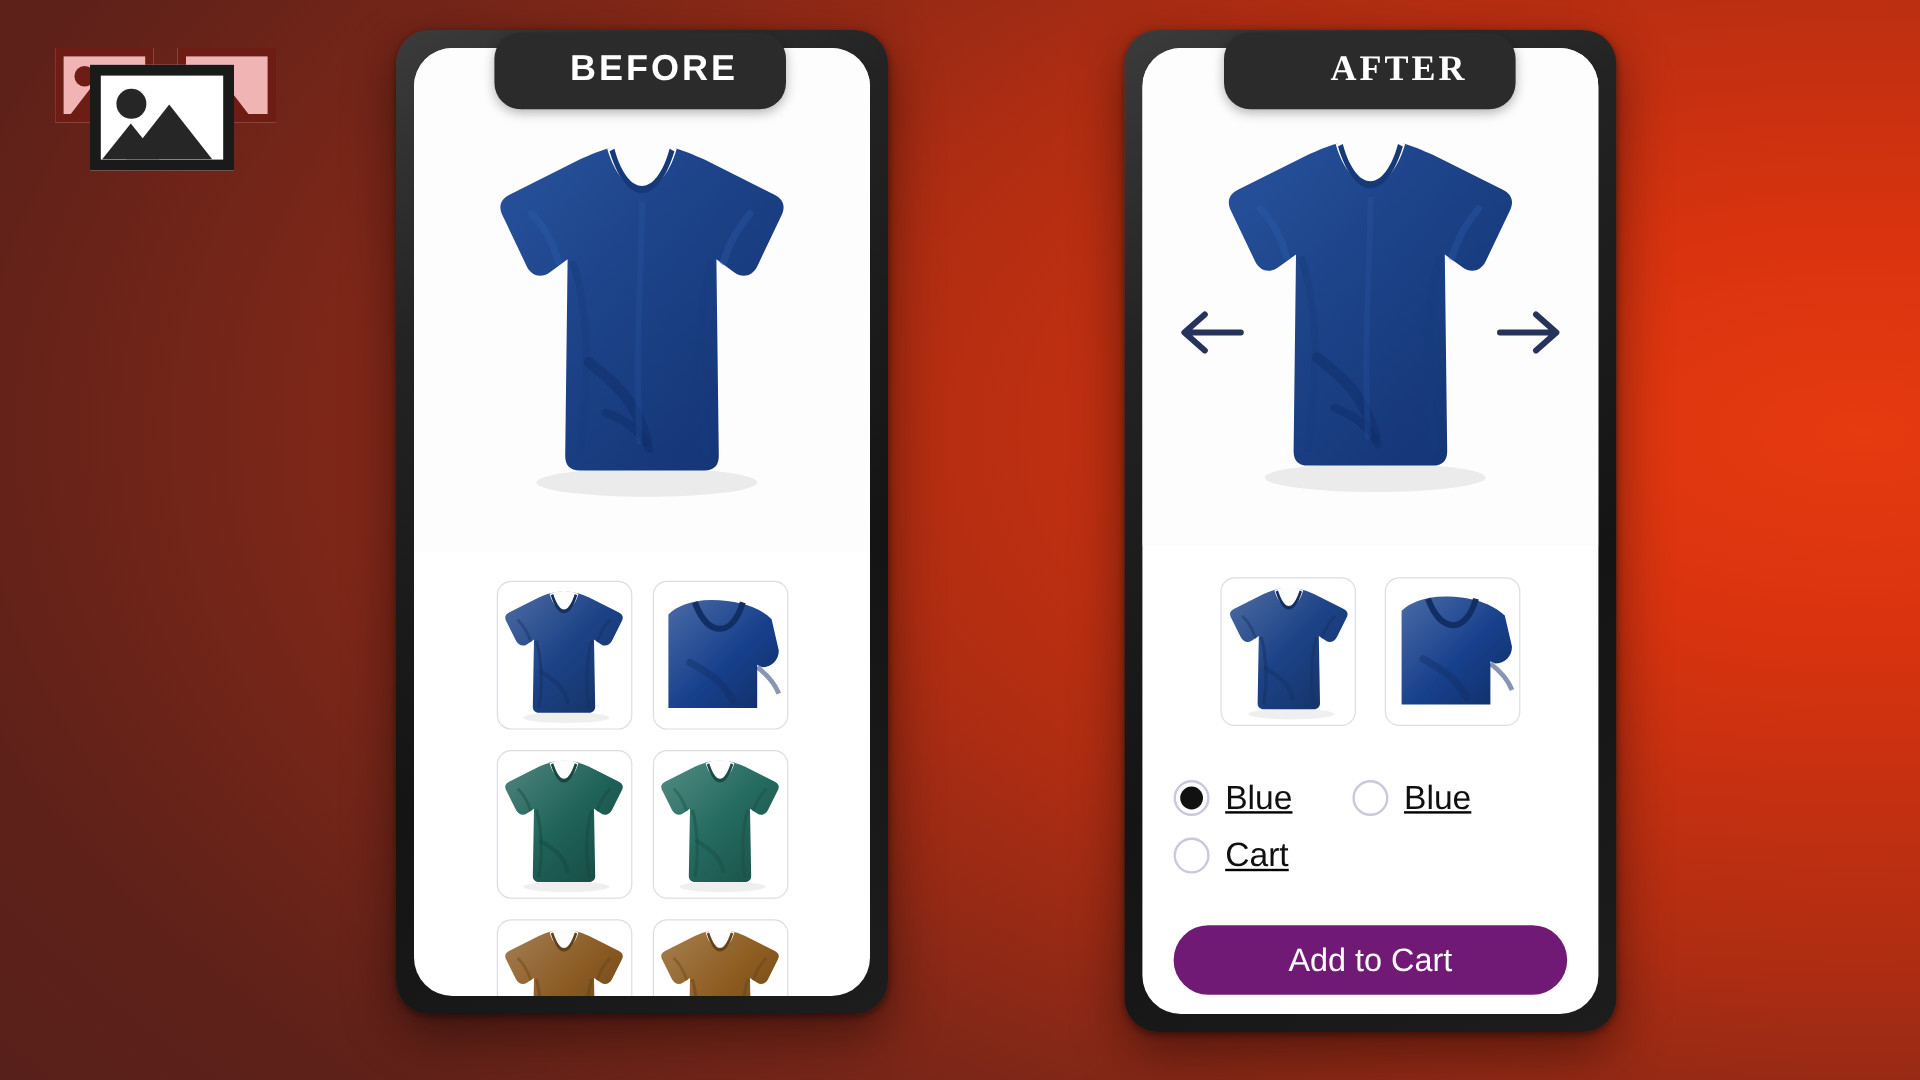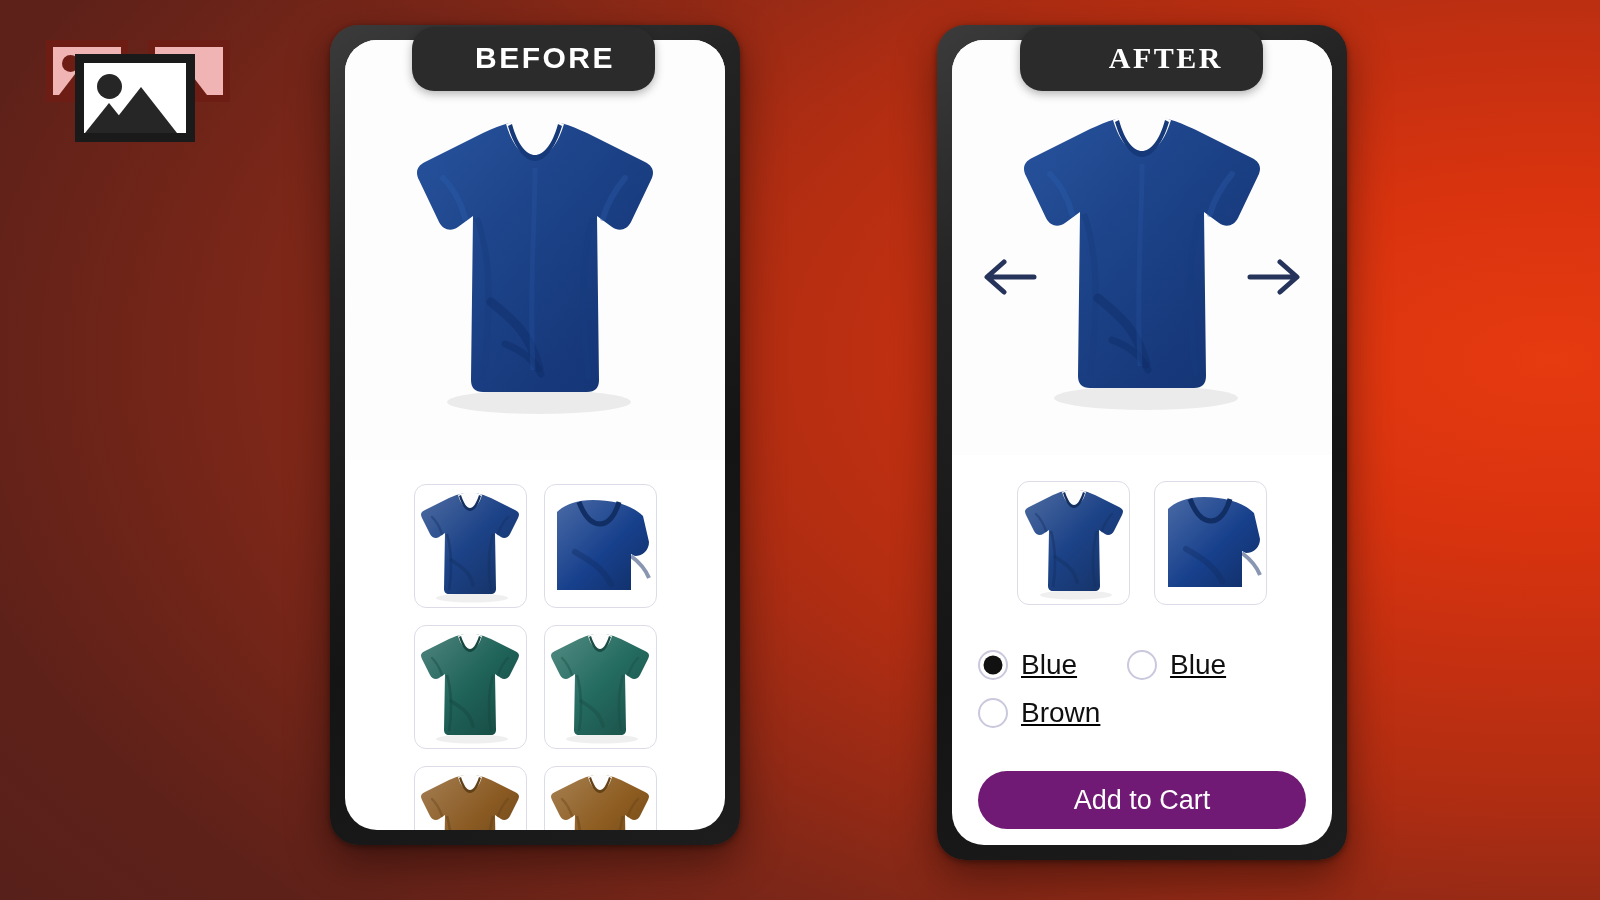--- a/index.html
+++ b/index.html
@@ -478,21 +478,21 @@
               <span class="opt-label">Blue</span>
             </label>
             <label class="opt">
               <span class="radio"></span>
               <span class="opt-label">Blue</span>
             </label>
           </div>
           <div class="opt-row">
             <label class="opt">
               <span class="radio"></span>
-              <span class="opt-label">Brown</span>
+              <span class="opt-label">Cart</span>
             </label>
           </div>
         </div>
 
       <button id="cta" style="background: #701a75; color: rgb(255, 255, 255);">Add to Cart</button>
 
     </div>
   </div>
   <div id="badge-after" class="badge">AFTER</div>
 

